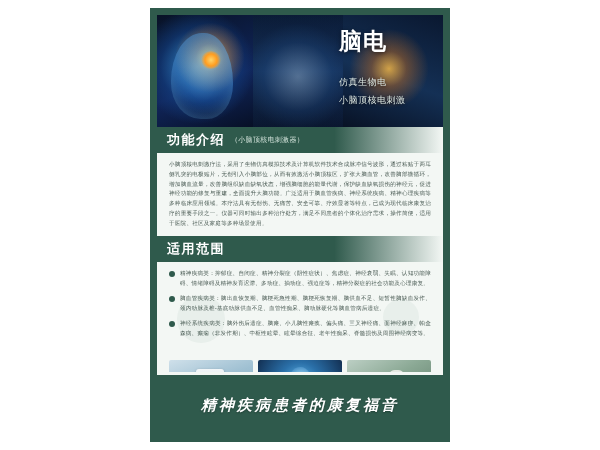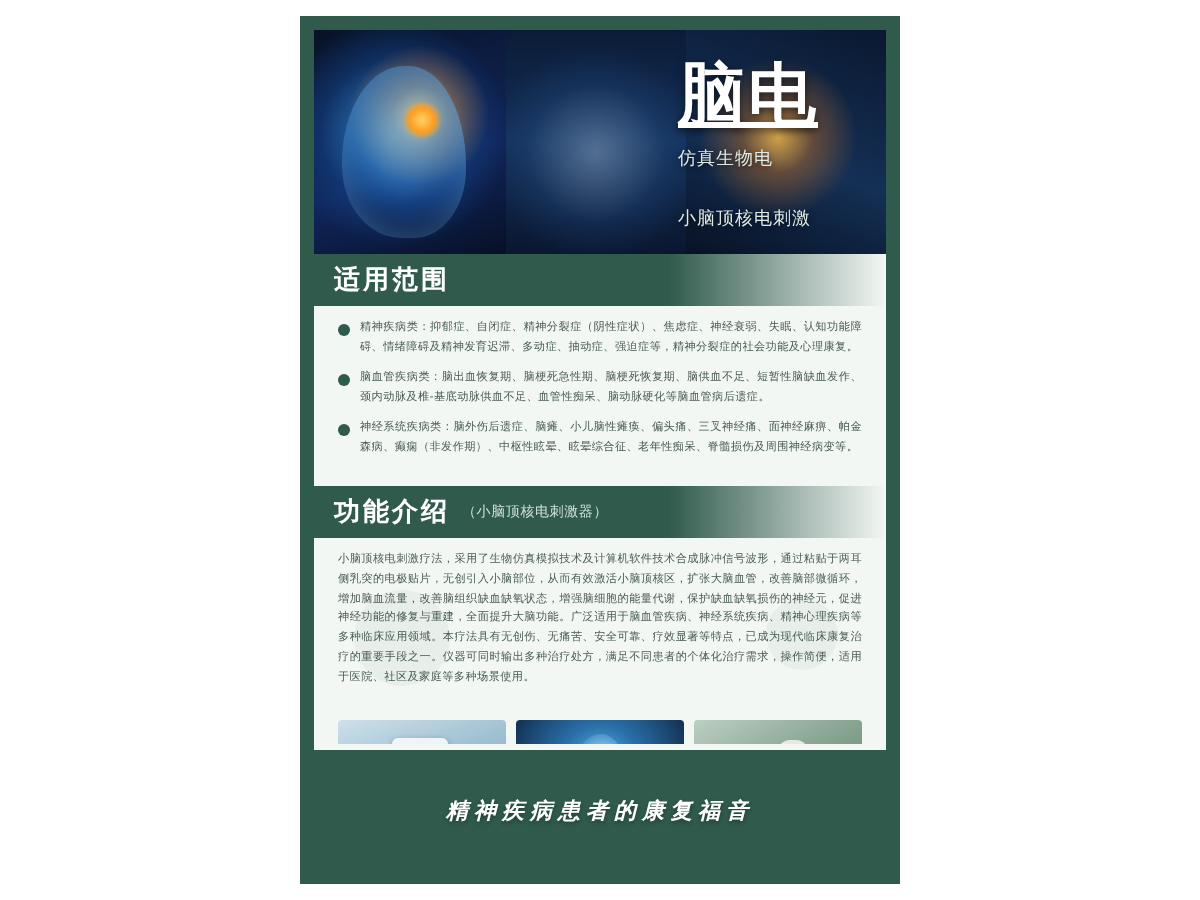--- a/index.html
+++ b/index.html
@@ -106,29 +106,28 @@
   .hero .title-block {
     position: absolute;
     right: 8px; top: 14px;
     width: 96px;
     text-align: left;
     z-index: 5;
   }
   .hero .title-main {
     font-family: "DejaVu Sans", "Liberation Sans", sans-serif;
     color: #ffffff;
-    font-size: 34px;
+    font-size: 23px;
     font-weight: bold;
     line-height: 1.12;
     letter-spacing: 1px;
     text-shadow: 0 1px 4px rgba(0,0,0,.55);
-    text-decoration: underline;
   }
   .hero .title-sub {
-    margin-top: 7px;
+    margin-top: 21px;
     color: #dfe9e4;
     font-size: 9px;
     line-height: 1.55;
     letter-spacing: .5px;
     text-shadow: 0 1px 3px rgba(0,0,0,.6);
   }
 
   
   .sec-head {
     position: relative;
@@ -265,21 +264,21 @@
     position: absolute;
     left: 0; right: 0; bottom: 0;
     height: 60px;
     background: #2f5a4c;
     display: flex;
     align-items: center;
     justify-content: center;
   }
   .footer .slogan {
     color: #ffffff;
-    font-size: 11px;
+    font-size: 15px;
     font-weight: bold;
     letter-spacing: 3px;
     font-family: "DejaVu Serif", "Liberation Serif", serif;
     font-style: italic;
     text-shadow: 0 1px 2px rgba(0,0,0,.3);
   }
   .footer-band {
     position: absolute;
     left: 0; right: 0; bottom: 60px;
     height: 3px;
@@ -307,50 +306,50 @@
         </div>
         <div class="img-mid">
           <div class="neck"></div>
         </div>
         <div class="img-right">
           
         </div>
         <div class="title-block">
           <div class="title-main">脑电</div>
           <div class="title-sub">仿真生物电</div>
-          <div class="title-sub" style="margin-top:16px">小脑顶核电刺激</div>
-        </div>
+          <div class="title-sub" style="margin-top:4px">小脑顶核电刺激</div>
+        </div>
+      </div>
+
+      <div class="sec-wrap">
+        <div class="sec-head">
+          <span class="sec-title">功能介绍</span>
+          <span class="sec-note">（小脑顶核电刺激器）</span>
+        </div>
+        <div class="body-text">小脑顶核电刺激疗法，采用了生物仿真模拟技术及计算机软件技术合成脉冲信号波形，通过粘贴于两耳侧乳突的电极贴片，无创引入小脑部位，从而有效激活小脑顶核区，扩张大脑血管，改善脑部微循环，增加脑血流量，改善脑组织缺血缺氧状态，增强脑细胞的能量代谢，保护缺血缺氧损伤的神经元，促进神经功能的修复与重建，全面提升大脑功能。广泛适用于脑血管疾病、神经系统疾病、精神心理疾病等多种临床应用领域。本疗法具有无创伤、无痛苦、安全可靠、疗效显著等特点，已成为现代临床康复治疗的重要手段之一。仪器可同时输出多种治疗处方，满足不同患者的个体化治疗需求，操作简便，适用于医院、社区及家庭等多种场景使用。</div>
       </div>
 
       <div class="sec-wrap">
         <div class="sec-head">
           <span class="sec-title">适用范围</span>
         </div>
         <div class="bullets">
           <div class="bullet">
             <span class="dot"></span>
             <span class="btxt">精神疾病类：抑郁症、自闭症、精神分裂症（阴性症状）、焦虑症、神经衰弱、失眠、认知功能障碍、情绪障碍及精神发育迟滞、多动症、抽动症、强迫症等，精神分裂症的社会功能及心理康复。</span>
           </div>
           <div class="bullet">
             <span class="dot"></span>
             <span class="btxt">脑血管疾病类：脑出血恢复期、脑梗死急性期、脑梗死恢复期、脑供血不足、短暂性脑缺血发作、颈内动脉及椎-基底动脉供血不足、血管性痴呆、脑动脉硬化等脑血管病后遗症。</span>
           </div>
           <div class="bullet">
             <span class="dot"></span>
             <span class="btxt">神经系统疾病类：脑外伤后遗症、脑瘫、小儿脑性瘫痪、偏头痛、三叉神经痛、面神经麻痹、帕金森病、癫痫（非发作期）、中枢性眩晕、眩晕综合征、老年性痴呆、脊髓损伤及周围神经病变等。</span>
           </div>
         </div>
-      </div>
-
-      <div class="sec-wrap">
-        <div class="sec-head">
-          <span class="sec-title">功能介绍</span>
-          <span class="sec-note">（小脑顶核电刺激器）</span>
-        </div>
-        <div class="body-text">小脑顶核电刺激疗法，采用了生物仿真模拟技术及计算机软件技术合成脉冲信号波形，通过粘贴于两耳侧乳突的电极贴片，无创引入小脑部位，从而有效激活小脑顶核区，扩张大脑血管，改善脑部微循环，增加脑血流量，改善脑组织缺血缺氧状态，增强脑细胞的能量代谢，保护缺血缺氧损伤的神经元，促进神经功能的修复与重建，全面提升大脑功能。广泛适用于脑血管疾病、神经系统疾病、精神心理疾病等多种临床应用领域。本疗法具有无创伤、无痛苦、安全可靠、疗效显著等特点，已成为现代临床康复治疗的重要手段之一。仪器可同时输出多种治疗处方，满足不同患者的个体化治疗需求，操作简便，适用于医院、社区及家庭等多种场景使用。</div>
       </div>
 
       <div class="sec-wrap">
         <div class="photos">
           <div class="photo p1">
             <div class="device"></div>
             <div class="cross">
                 <i></i>
                 <i></i>
               </div>

